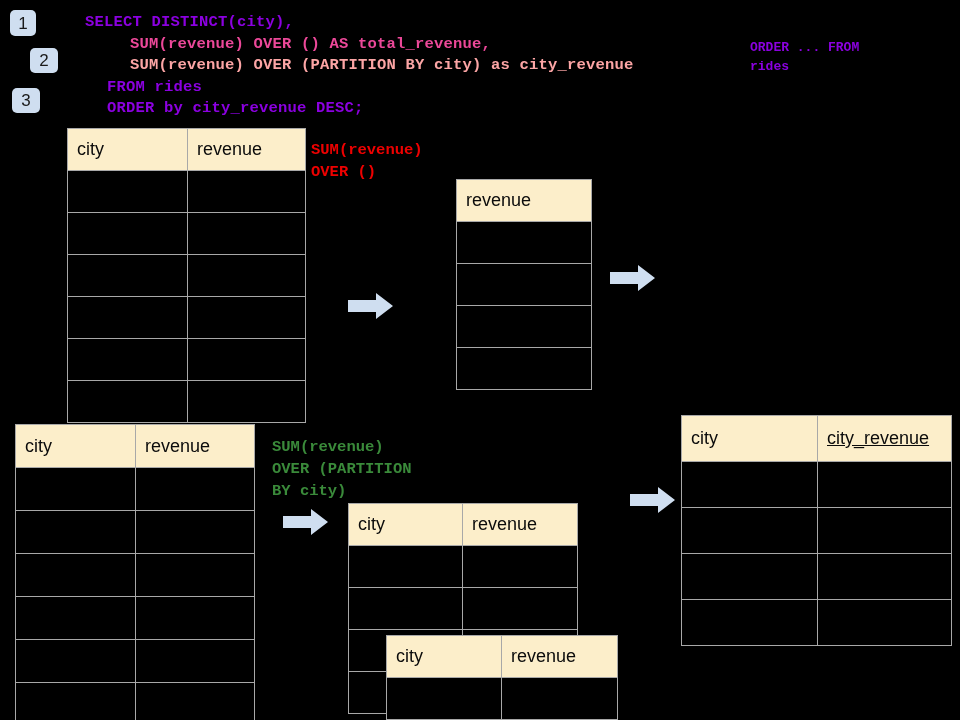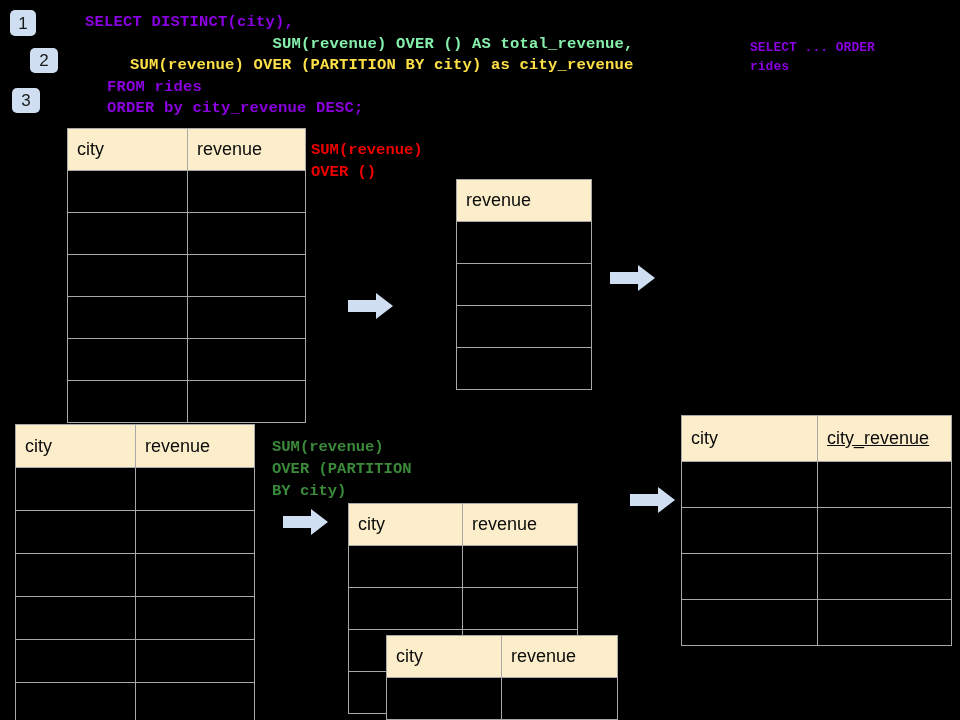--- a/index.html
+++ b/index.html
@@ -36,22 +36,22 @@
   .sql {
     position: absolute;
     font-family: "Liberation Mono", monospace;
     font-size: 15.5px;
     line-height: 21.5px;
     white-space: pre;
     letter-spacing: 0.2px;
     font-weight: bold;
   }
   .sql-purple { color: #8b00e0; }
-  .sql-red    { color: #86efac; text-align: right; }
-  .sql-green  { color: #fde047; }
+  .sql-red    { color: #ec4899; }
+  .sql-green  { color: #fca5a5; }
 
   
   .note {
     position: absolute;
     font-family: "Liberation Mono", monospace;
     font-size: 13px;
     line-height: 19px;
     font-weight: bold;
     white-space: pre;
   }
@@ -103,21 +103,21 @@
       <div class="badge" style="left: 30px; top: 48px; width: 28px; height: 25px;">
         <span>2</span>
       </div>
       <div class="badge" style="left: 12px; top: 88px; width: 28px; height: 25px;">
         <span>3</span>
       </div>
     </div>
 
   <div class="sql" id="sql-block" style="left:85px; top:12px;"><div class="sql-purple" style="padding-left: 0px;">SELECT DISTINCT(city),</div><div class="sql-red" style="padding-left: 45px;">SUM(revenue) OVER () AS total_revenue,</div><div class="sql-green" style="padding-left: 45px;">SUM(revenue) OVER (PARTITION BY city) as city_revenue</div><div class="sql-purple" style="padding-left: 22px;">FROM rides</div><div class="sql-purple" style="padding-left: 22px;">ORDER by city_revenue DESC;</div></div>
 
-  <div class="note note-purple" style="left:750px; top:38px;">SELECT ... ORDER
+  <div class="note note-purple" style="left:750px; top:38px;">ORDER ... FROM
 rides</div>
 
   <div class="note note-red note-big" style="left:311px; top:139px;">SUM(revenue)
 OVER ()</div>
 
   <div class="note note-green note-big" style="left:272px; top:436px;">SUM(revenue)
 OVER (PARTITION
 BY city)</div>
 
   <div id="arrows">

